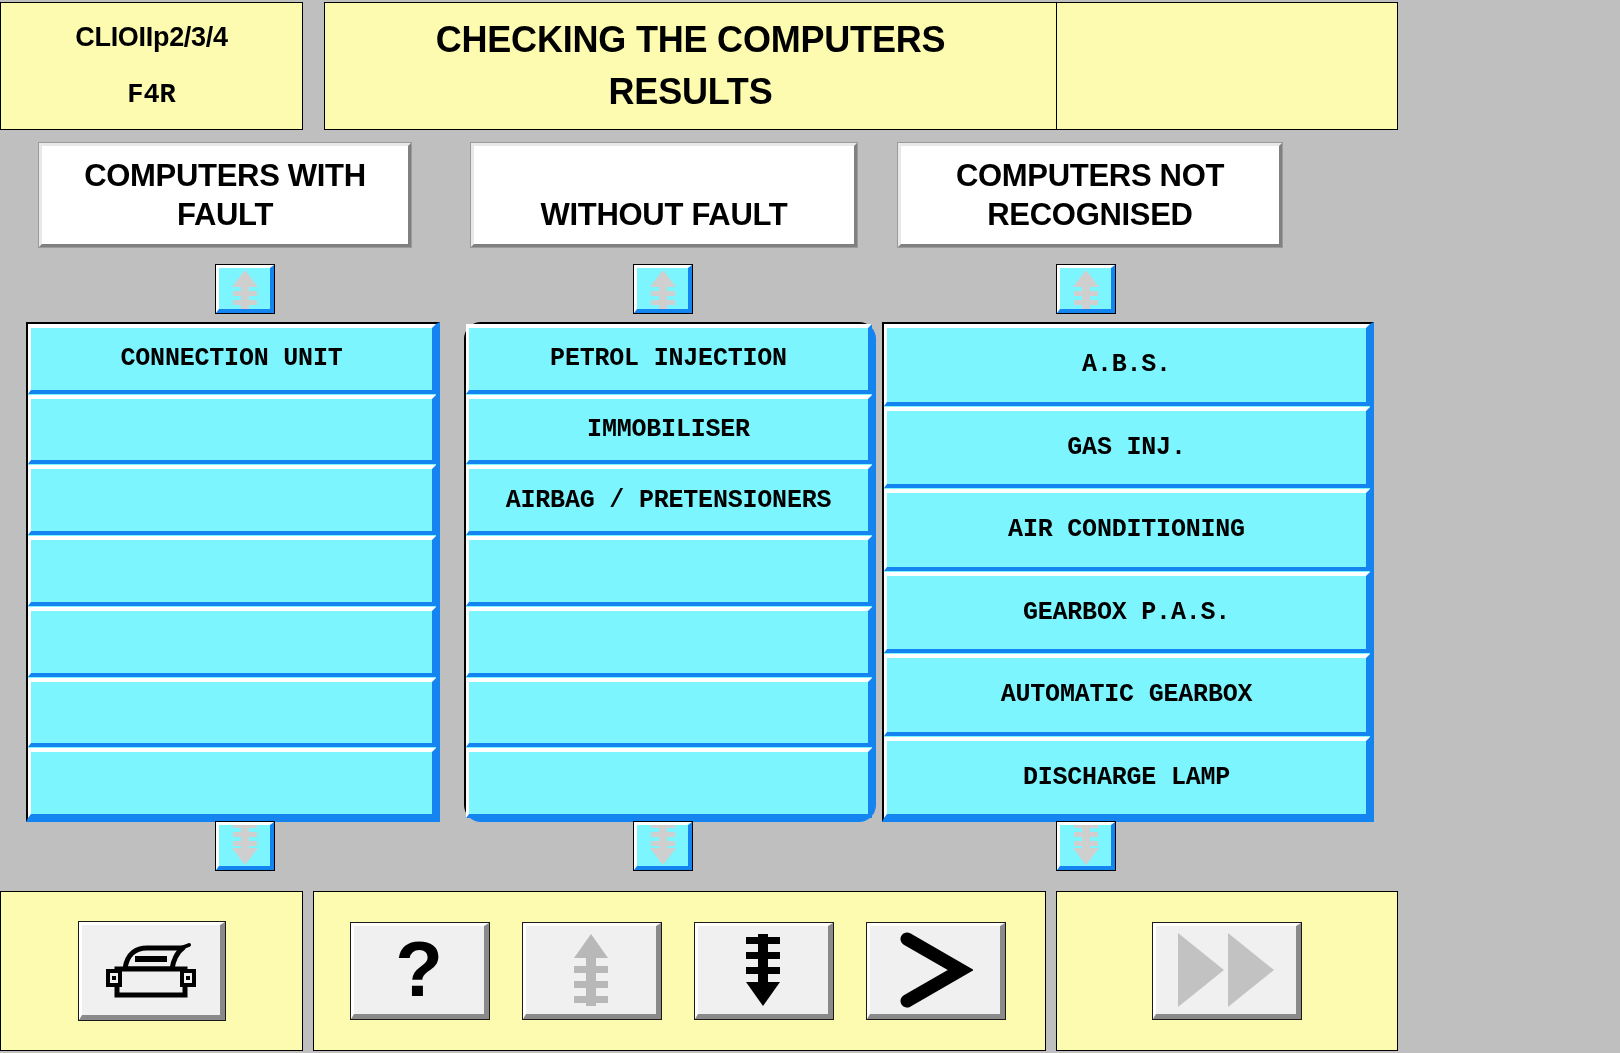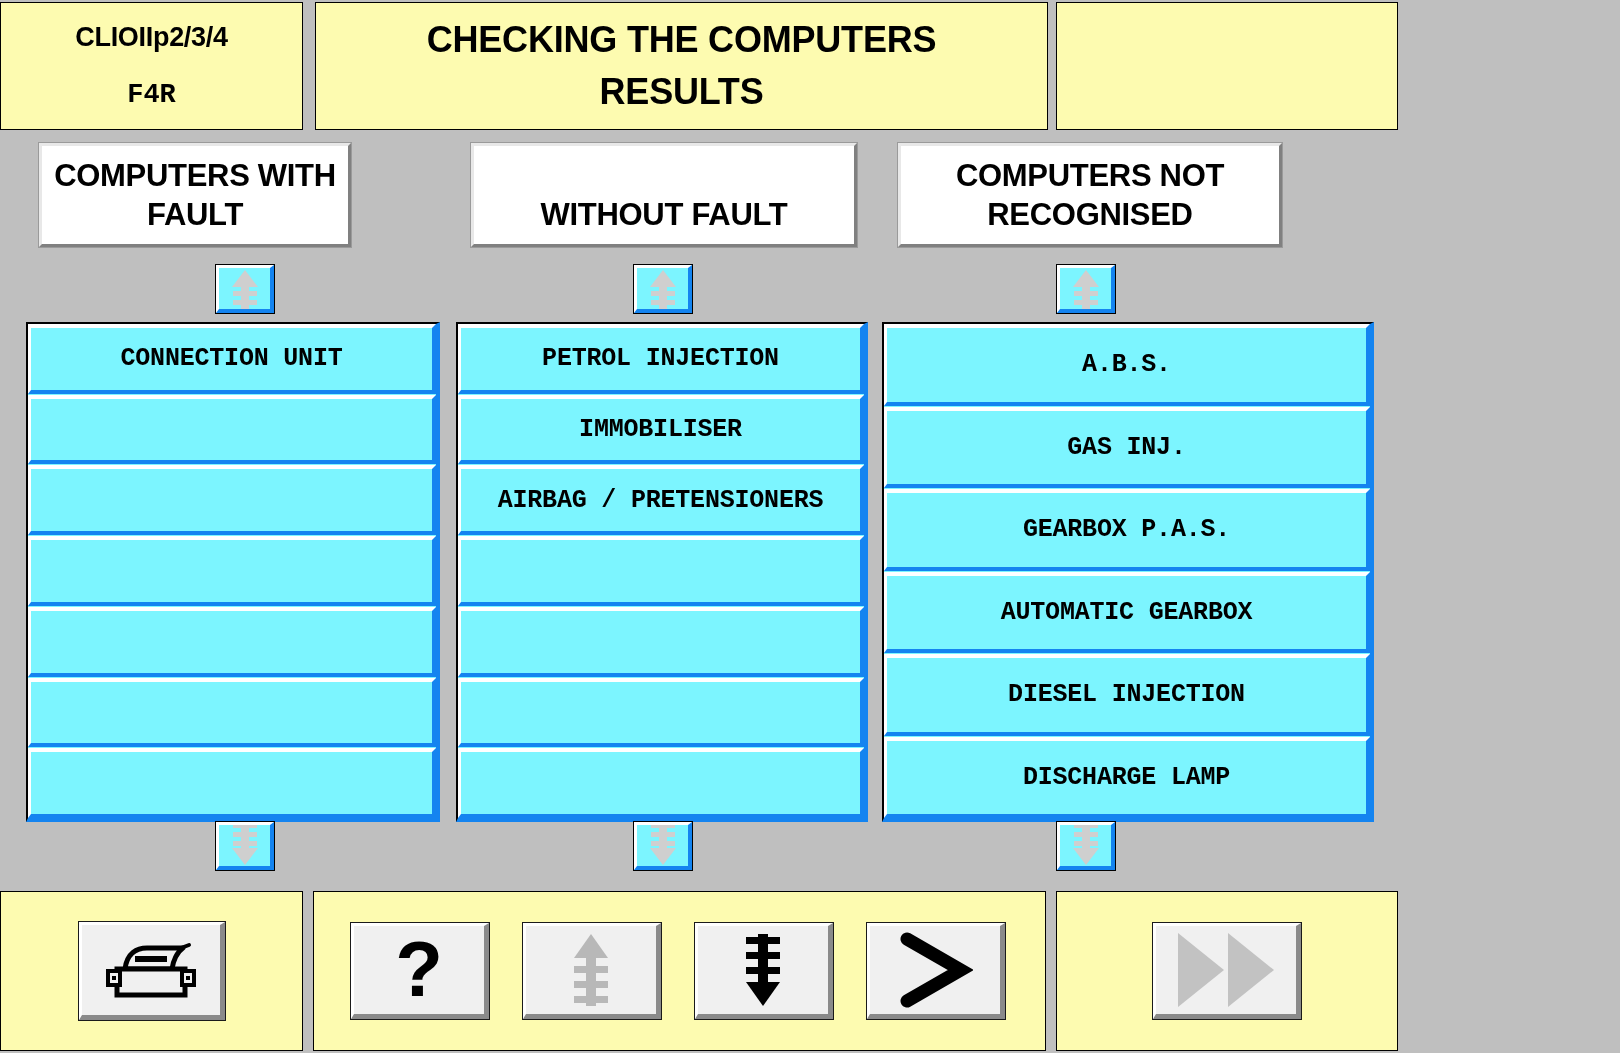--- a/index.html
+++ b/index.html
@@ -29,21 +29,21 @@
     height: 128px;
     background: #fdfbb0;
     border: 1px solid #000000;
     box-sizing: border-box;
     display: flex;
     flex-direction: column;
     align-items: center;
     justify-content: center;
   }
   .hdr-panel.p1 { left: 0px;    width: 303px; }
-  .hdr-panel.p2 { left: 315px;  width: 733px; }
+  .hdr-panel.p2 { left: 324px;  width: 733px; }
   .hdr-panel.p3 { left: 1056px; width: 342px; }
 
   .hdr-vehicle {
     font-size: 27px;
     font-weight: bold;
     color: #000;
     line-height: 1.35;
     text-align: center;
     letter-spacing: -0.3px;
   }
@@ -81,21 +81,21 @@
   }
   .column.c1 { left: 26px; }
   .column.c2 { left: 456px; }
   .column.c3 { left: 882px; }
 
   
   .col-header {
     position: absolute;
     top: 11px;
     left: 13px;
-    width: 312px;
+    width: 372px;
     height: 104px;
     background: #ffffff;
     border-top: 3px solid #e8e8e8;
     border-left: 3px solid #e8e8e8;
     border-right: 3px solid #808080;
     border-bottom: 3px solid #808080;
     box-sizing: border-box;
     display: flex;
     align-items: center;
     justify-content: center;
@@ -143,21 +143,21 @@
     height: 500px;
     background: #7cf5ff;
     border: 2px solid #000000;
     border-right: 4px solid #1484f0;
     border-bottom: 4px solid #1484f0;
     box-sizing: border-box;
     padding: 0px;
     display: flex;
     flex-direction: column;
   }
-  .column.c2 .list-panel { left: 0px; width: 412px; }
+  .column.c2 .list-panel { left: 8px; width: 412px; border-radius: 17px; }
   .column.c3 .list-panel { left: 0px; width: 492px; }
 
   .list-row {
     flex: 1 1 0;
     margin: 0;
     background: #7cf5ff;
     border-top: 4px solid #ffffff;
     border-left: 3px solid #ffffff;
     border-right: 4px solid #1484f0;
     border-bottom: 4px solid #1484f0;
@@ -384,27 +384,27 @@
     </div>
 
     <div class="list-panel">
       <div class="list-row">
           <span class="list-row-label">A.B.S.</span>
         </div>
       <div class="list-row">
           <span class="list-row-label">GAS INJ.</span>
         </div>
       <div class="list-row">
+          <span class="list-row-label">AIR CONDITIONING</span>
+        </div>
+      <div class="list-row">
           <span class="list-row-label">GEARBOX P.A.S.</span>
         </div>
       <div class="list-row">
           <span class="list-row-label">AUTOMATIC GEARBOX</span>
-        </div>
-      <div class="list-row">
-          <span class="list-row-label">DIESEL INJECTION</span>
         </div>
       <div class="list-row">
           <span class="list-row-label">DISCHARGE LAMP</span>
         </div>
     </div>
 
     <div class="scroll-btn bottom">
       <svg width="40" height="42" viewBox="0 0 40 42">
         <rect x="16" y="0" width="8" height="26" fill="#cfcfcf"></rect>
         <rect x="8" y="-2" width="24" height="5" fill="#cfcfcf"></rect>

